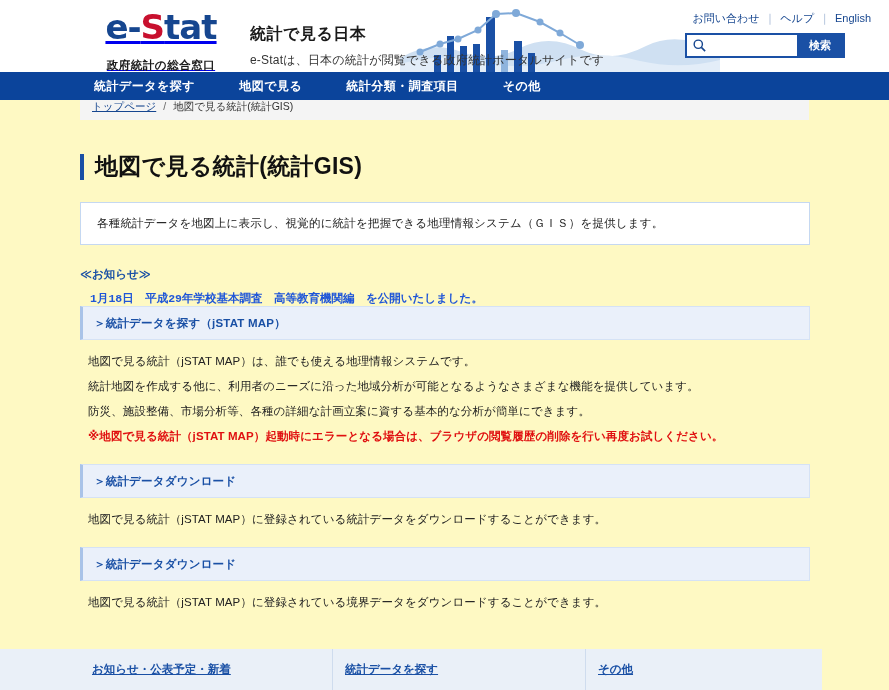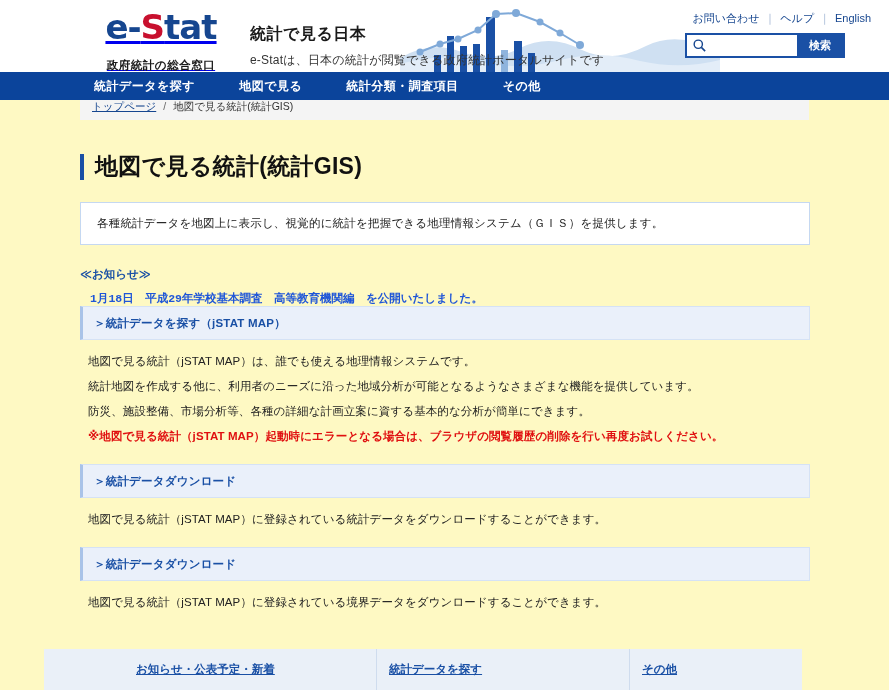--- a/index.html
+++ b/index.html
@@ -228,24 +228,23 @@
     font-size: 11.5px;
     color: #222;
     letter-spacing: 0.1px;
   }
   .section-body p.warn { color: #e01010; font-weight: bold; }
 
   
   .footer {
     position: absolute;
     left: 0; bottom: 0;
-    width: 758px;
+    width: 822px;
     height: 41px;
     background: #eaf0f8;
-    margin-left: 44px;
   }
   .footer-cols {
     margin-left: 80px;
     width: 730px;
     height: 41px;
     display: flex;
   }
   .footer-col {
     display: flex;
     align-items: center;

